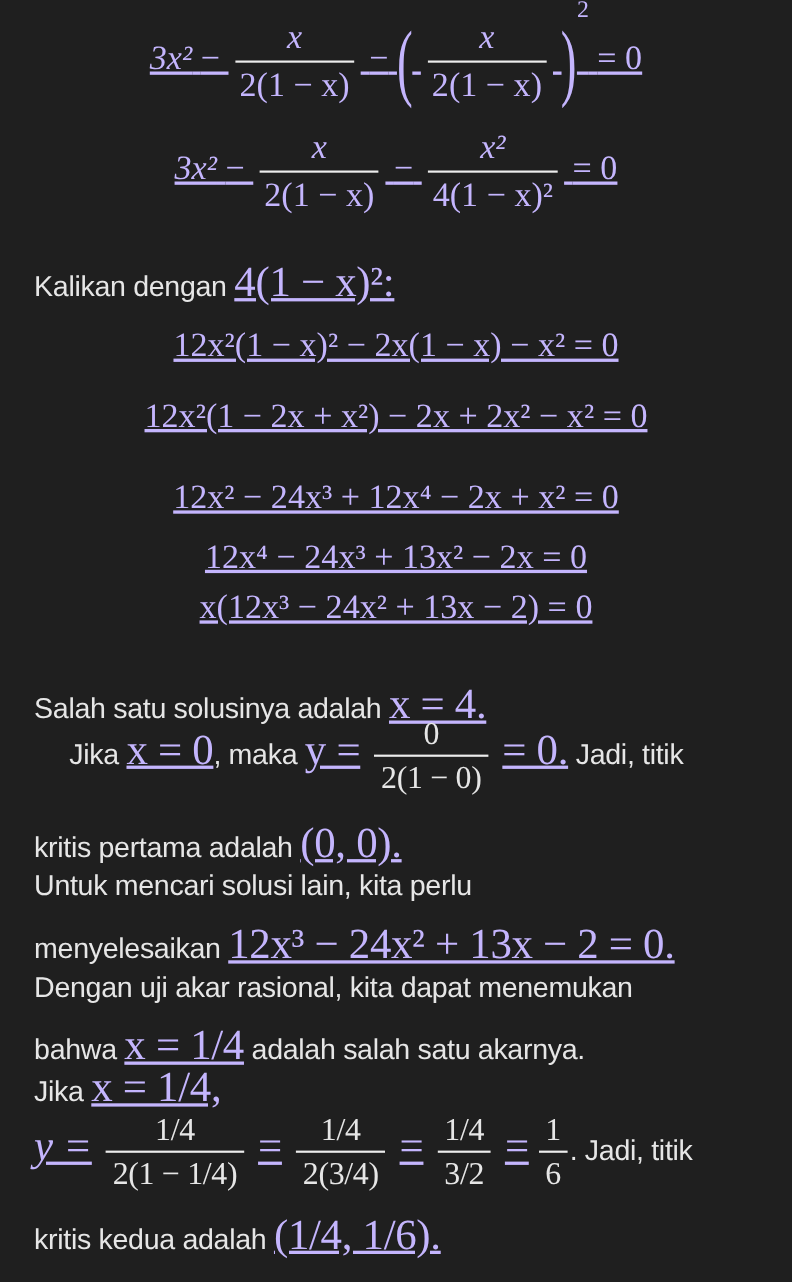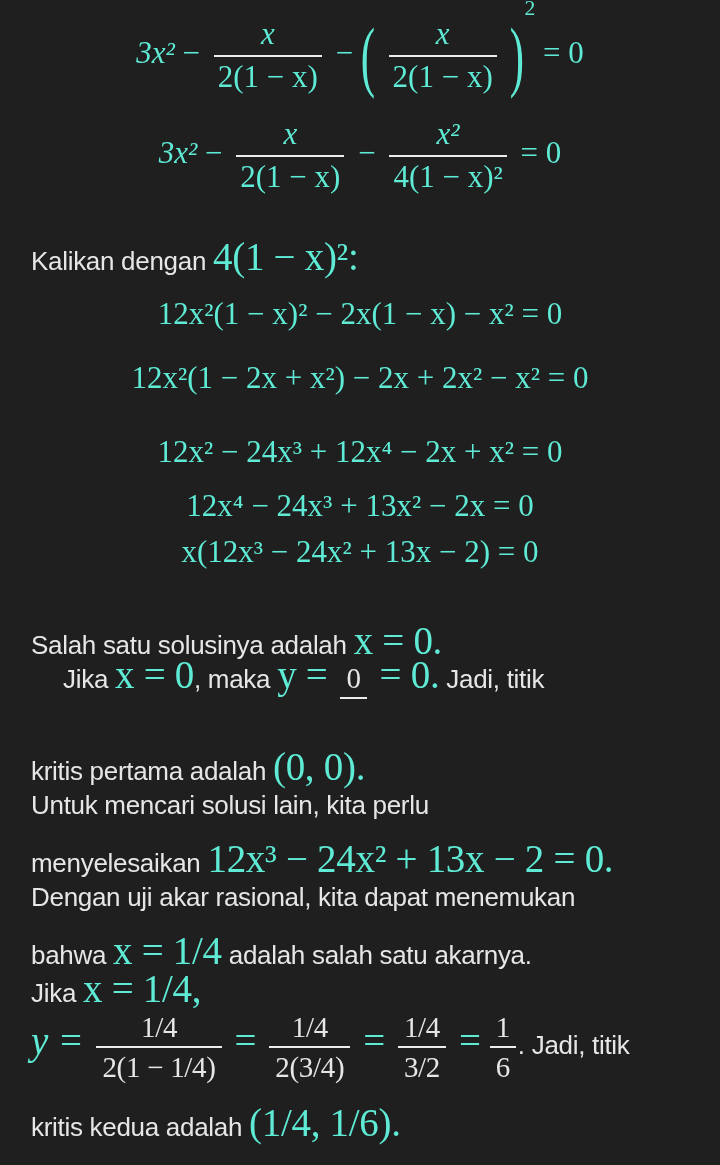--- a/index.html
+++ b/index.html
@@ -10,21 +10,22 @@
   body {
     width: 720px;
     height: 1165px;
     overflow: hidden;
     color: #e8e8e8;
     font-family: "Liberation Sans", sans-serif;
     position: relative;
   }
   .math {
     font-family: "Liberation Serif", "DejaVu Serif", serif;
-    color: #5eead4;
+    color: #c4b5fd;
+    text-decoration: underline;
   }
   .i { font-style: italic; }
   sup { font-size: 0.62em; vertical-align: 0.85em; line-height: 0; }
   .eq-line {
     position: absolute;
     left: 0;
     width: 720px;
     text-align: center;
     font-size: 31px;
     white-space: nowrap;
@@ -125,29 +126,30 @@
 </div>
 
 <div class="eq-line math" style="top:296px;">12x²(1 − x)² − 2x(1 − x) − x² = 0</div>
 <div class="eq-line math" style="top:360px;">12x²(1 − 2x + x²) − 2x + 2x² − x² = 0</div>
 <div class="eq-line math" style="top:434px;">12x² − 24x³ + 12x⁴ − 2x + x² = 0</div>
 <div class="eq-line math" style="top:488px;">12x⁴ − 24x³ + 13x² − 2x = 0</div>
 <div class="eq-line math" style="top:534px;">x(12x³ − 24x² + 13x − 2) = 0</div>
 
 <div class="text-line" style="top:618px;">
   <span>Salah satu solusinya adalah</span>
-  <span class="math">x = 0.</span>
+  <span class="math">x = 4.</span>
 </div>
 
 <div class="text-line" style="top:652px;margin-left:32px;">
   <span>Jika</span>
   <span class="math">x = 0</span><span>, maka</span>
   <span class="math">y =</span>
   <span class="inline-frac">
     <span class="num">0</span>
+    <span class="den">2(1 − 0)</span>
   </span>
   <span class="math">= 0.</span><span> Jadi, titik</span>
 </div>
 
 <div class="text-line" style="top:744px;">
   <span>kritis pertama adalah</span>
   <span class="math">(0, 0).</span>
 </div>
 
 <div class="text-line" style="top:790px;">

